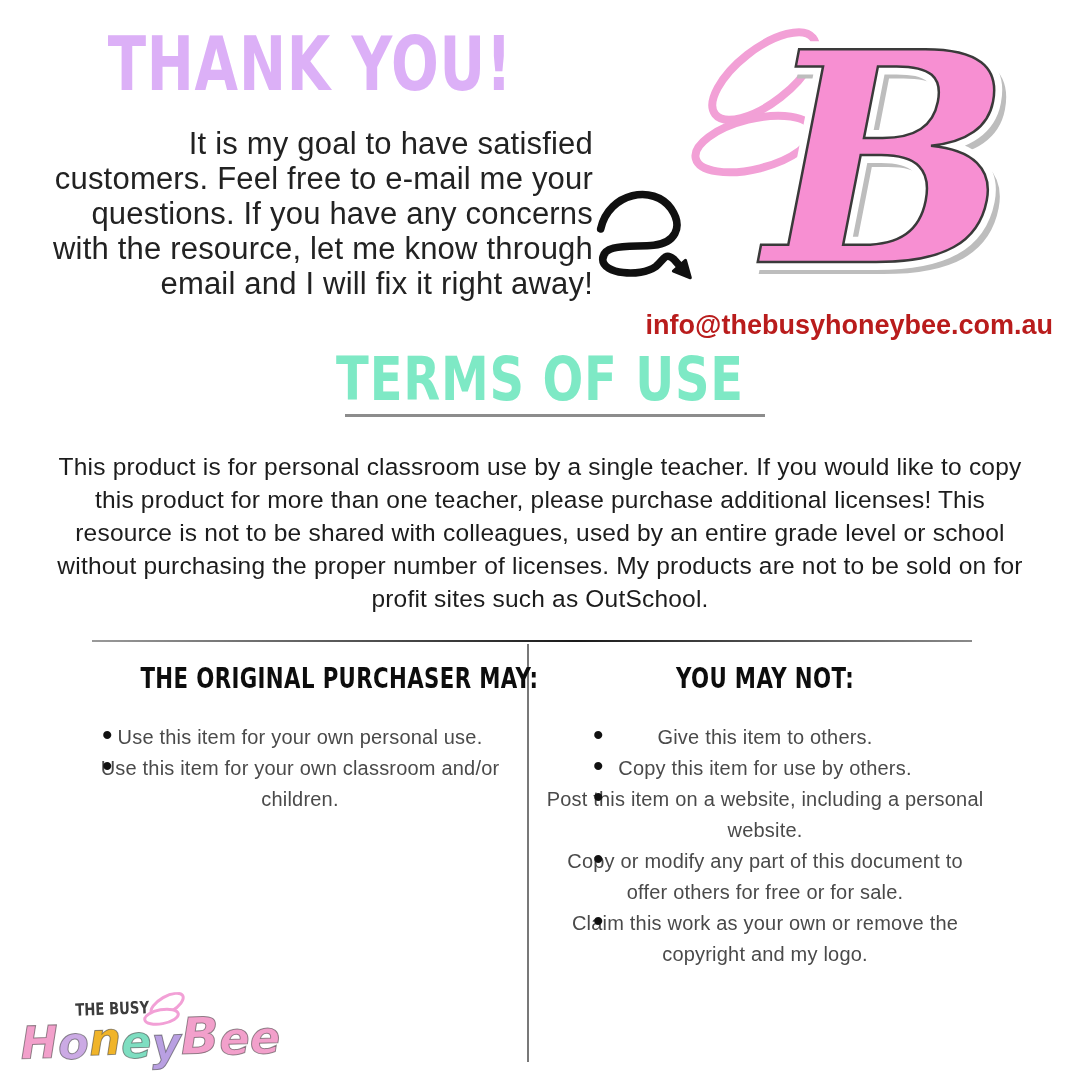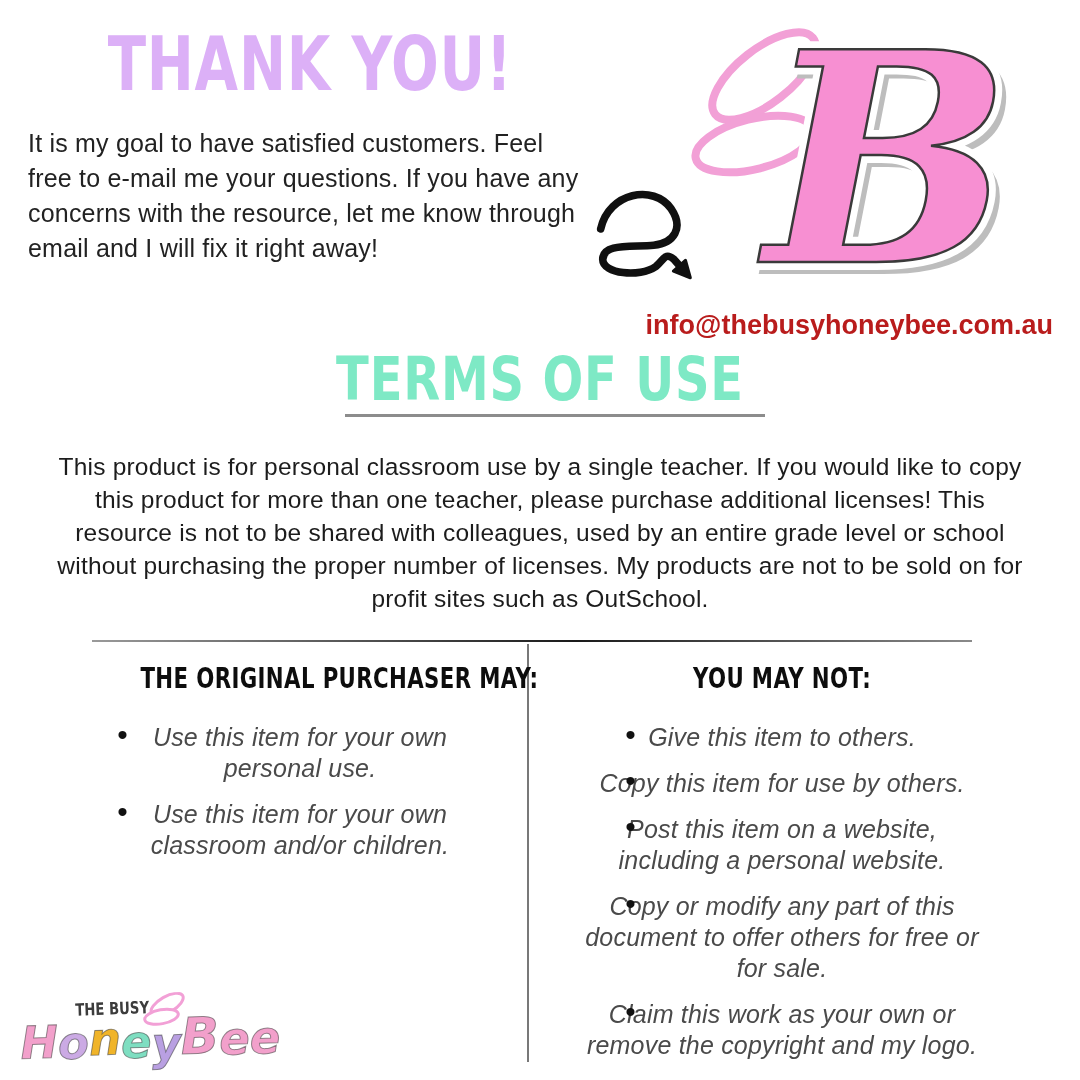--- a/index.html
+++ b/index.html
@@ -7,22 +7,22 @@
     position:relative;width:1080px;height:1080px;background:#ffffff;overflow:hidden;
     font-family:"Liberation Sans", sans-serif;color:#1f1f1f;
   }
   
   .thankyou-title{
     position:absolute;left:40px;top:22px;width:540px;text-align:center;
     font-family:"DejaVu Sans", sans-serif;font-weight:bold;font-size:74px;line-height:84px;
     transform:scaleX(0.76);transform-origin:50% 0;letter-spacing:1px;white-space:nowrap;
   }
   .thankyou-body{
-    position:absolute;left:28px;top:126px;width:565px;text-align:left;
-    font-size:25px;line-height:35px;color:#222222;letter-spacing:0.2px;
+    position:absolute;left:28px;top:126px;width:565px;text-align:right;
+    font-size:31px;line-height:35px;color:#222222;letter-spacing:0.2px;
   }
   
   .arrow-doodle{position:absolute;left:586px;top:178px;width:118px;height:112px;}
   
   .b-logo{position:absolute;left:676px;top:8px;width:306px;height:300px;overflow:visible;}
   
   .brand-email{
     position:absolute;left:598px;top:310px;width:455px;text-align:right;
     font-size:27px;font-weight:bold;color:#b91c1c;letter-spacing:0px;
   }
@@ -39,29 +39,29 @@
     position:absolute;left:48px;top:450px;width:984px;text-align:center;
     font-size:24.5px;line-height:33px;color:#1c1c1c;letter-spacing:0.2px;
   }
   
   .hrule{position:absolute;left:92px;top:640px;width:880px;height:2px;
     background:linear-gradient(to right,#9a9a9a,#1a1a1a 55%,#8a8a8a);}
   .vrule{position:absolute;left:527px;top:644px;width:2px;height:418px;background:#787878;}
   
   .col{position:absolute;top:662px;}
   .col-left{left:90px;width:420px;}
-  .col-right{left:562px;width:440px;}
+  .col-right{left:545px;width:440px;}
   .col-header{
     text-align:center;font-family:"DejaVu Sans", sans-serif;font-weight:bold;font-size:28px;
     transform:scaleX(0.76);transform-origin:50% 0;white-space:nowrap;color:#0d0d0d;letter-spacing:0.5px;
   }
   ul.rules{list-style:none;margin:27px 0 0 0;padding:0;}
   ul.rules li{
-    position:relative;text-align:center;font-size:25px;line-height:31px;color:#4a4a4a;
-    letter-spacing:0.2px;margin:15px;font-style:italic;
+    position:relative;text-align:center;font-size:20px;line-height:31px;color:#4a4a4a;
+    letter-spacing:0.2px;margin:0;
   }
   ul.rules li::before{
     content:"\2022";position:absolute;top:-3px;font-size:30px;color:#111111;
   }
   .col-left ul.rules li::before{left:12px;}
   .col-right ul.rules li::before{left:48px;}
   
   .footer-logo{position:absolute;left:20px;top:998px;width:210px;transform:rotate(-2deg);}
   .footer-tagline{
     margin-left:56px;font-family:"DejaVu Sans", sans-serif;font-weight:bold;font-size:17px;

